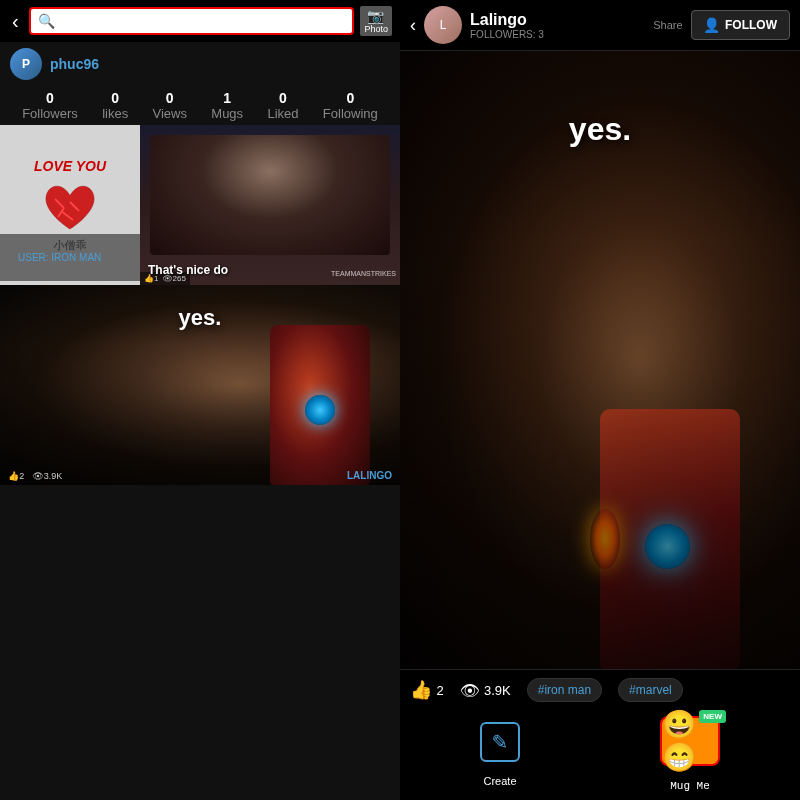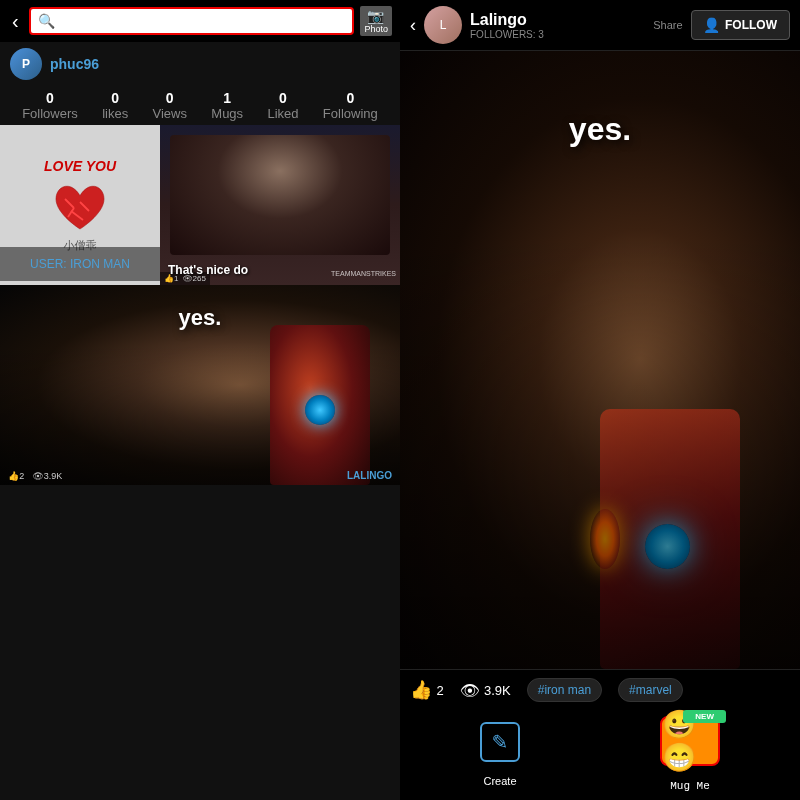--- a/index.html
+++ b/index.html
@@ -136,21 +136,21 @@
       overflow: hidden;
       position: relative;
     }
 
     .grid-row-1 {
       display: flex;
       height: 160px;
     }
 
     .grid-cell-love {
-      width: 160px;
+      width: 140px;
       height: 160px;
       background: #d4d4d4;
       display: flex;
       flex-direction: column;
       align-items: center;
       justify-content: center;
       position: relative;
       overflow: hidden;
       flex-shrink: 0;
     }
@@ -172,25 +172,25 @@
       color: #555;
       font-size: 11px;
       margin-top: 0;
     }
 
     .user-iron-man-label {
       position: absolute;
       bottom: 4px;
       left: 0;
       right: 0;
-      text-align: center;
+      text-align: left;
       background: rgba(0,0,0,0.5);
       color: #4a9ed6;
-      font-size: 12px;
-      padding: 10px;
+      font-size: 10px;
+      padding: 18px;
     }
 
     .grid-cell-nicedo {
       flex: 1;
       height: 160px;
       background: #222;
       position: relative;
       overflow: hidden;
     }
 
@@ -619,21 +619,21 @@
     }
 
     .new-badge {
       position: absolute;
       top: -8px;
       right: -8px;
       background: #2ecc71;
       color: #fff;
       font-size: 8px;
       font-weight: bold;
-      padding: 2px 12px;
+      padding: 2px 4px;
       border-radius: 3px;
     }
 
     .mug-label {
       color: #fff;
       font-size: 11px;
       margin-top: 14px;
       font-family: Liberation Mono, monospace;
     }
 

